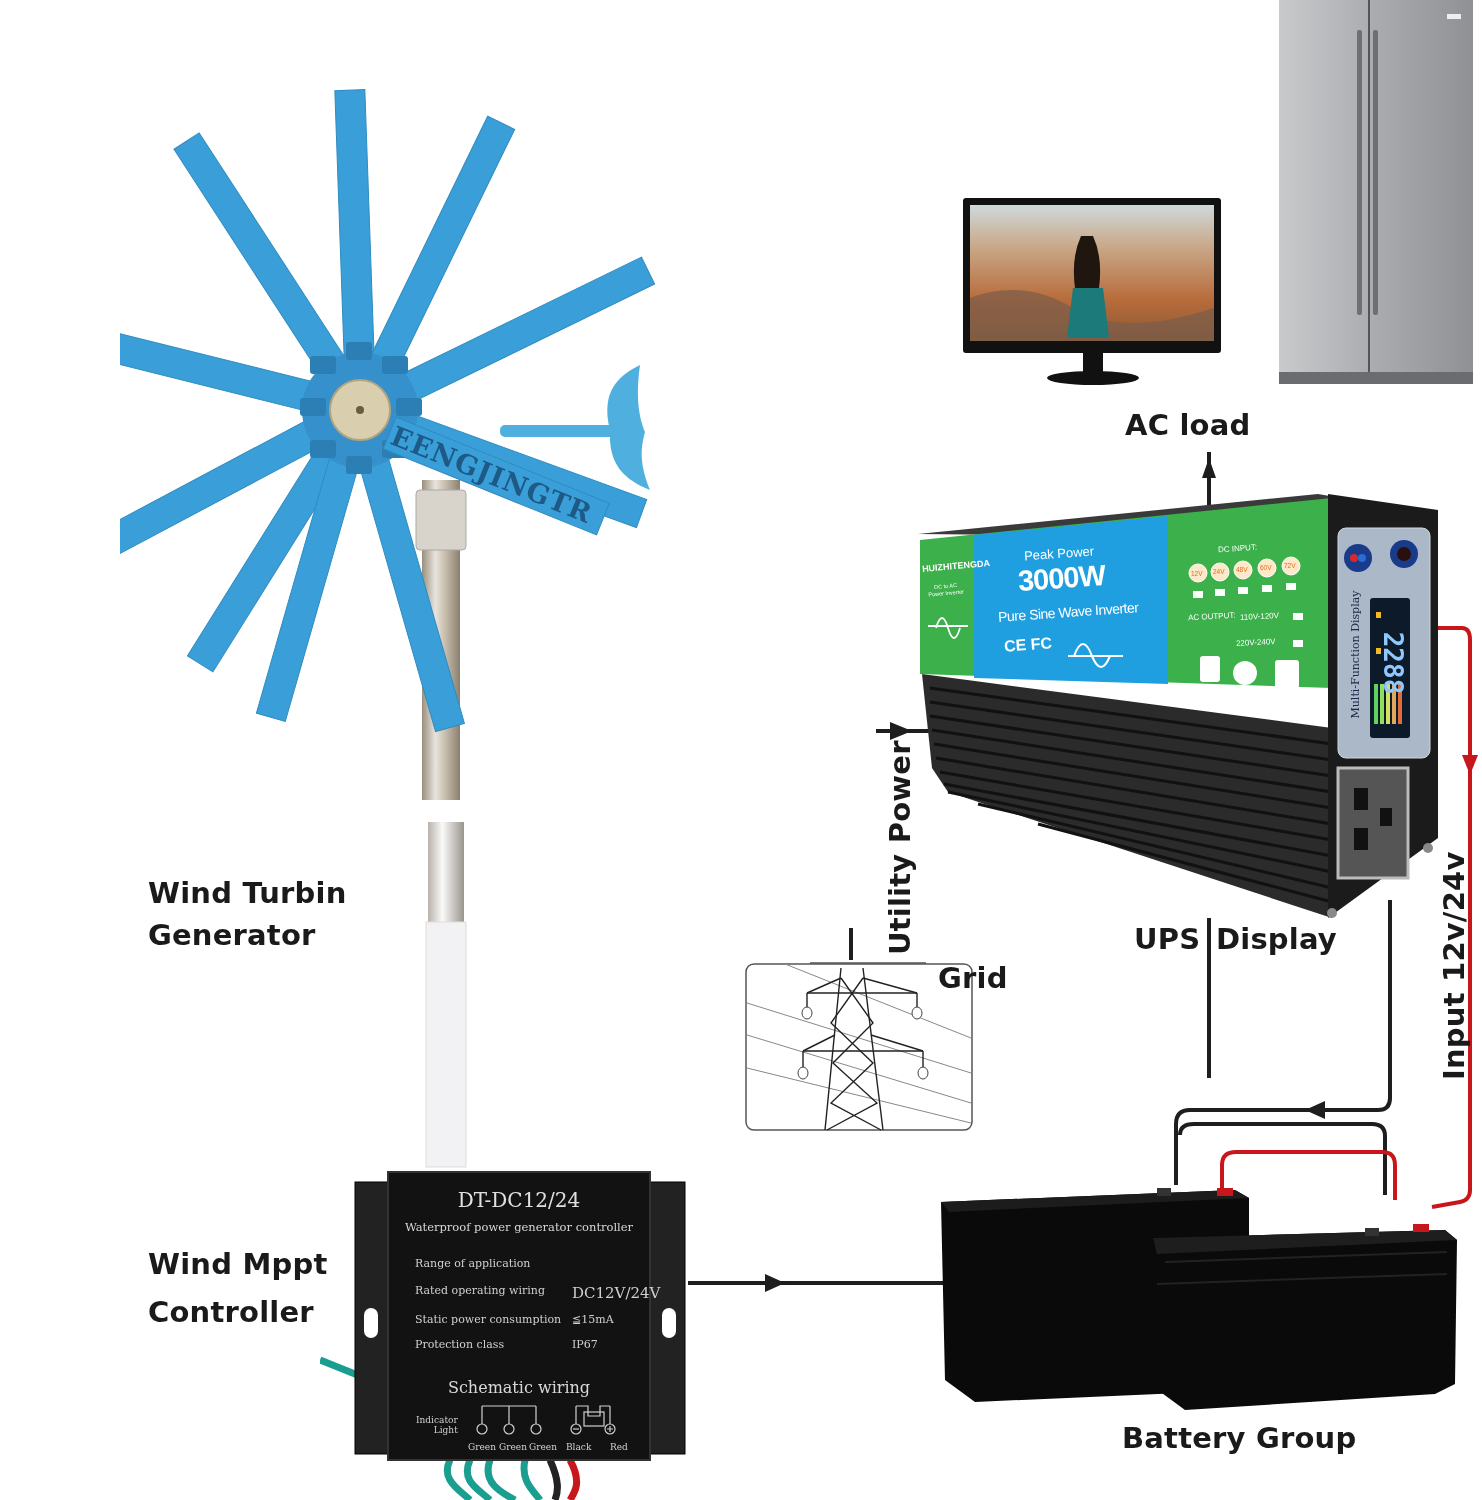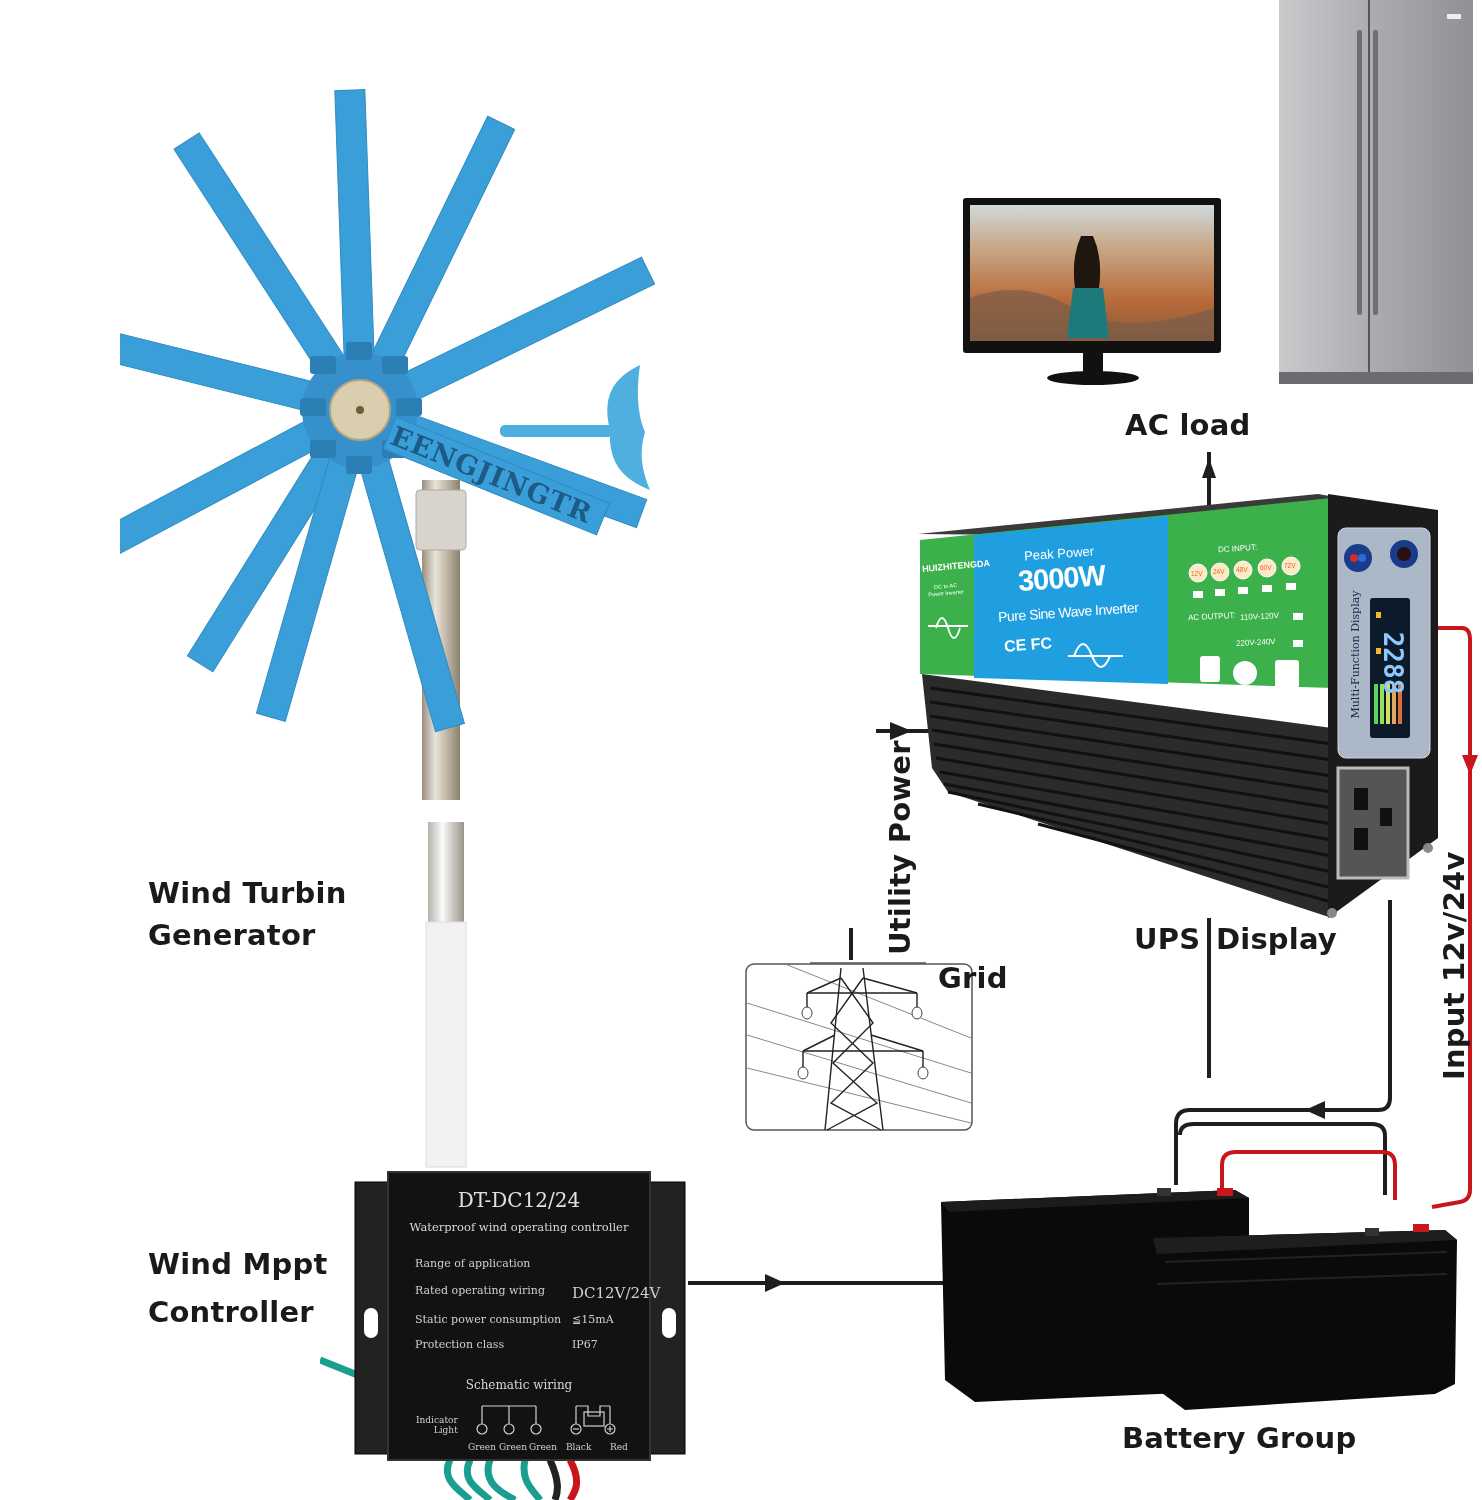--- a/index.html
+++ b/index.html
@@ -97,29 +97,29 @@
 
     <rect x="35" y="12" width="38" height="272" fill="#222" stroke="#000"></rect>
     <rect x="325" y="12" width="40" height="272" fill="#222" stroke="#000"></rect>
     <rect x="44" y="138" width="14" height="30" rx="7" fill="#fff"></rect>
     <rect x="342" y="138" width="14" height="30" rx="7" fill="#fff"></rect>
 
     <rect x="68" y="2" width="262" height="288" fill="#121212" stroke="#000"></rect>
     <rect x="68" y="2" width="262" height="288" fill="none" stroke="#333" stroke-width="2"></rect>
   </svg>
   <div class="abs mono" style="left:68px;top:18px;width:262px;text-align:center;color:#e0e0e0;font-size:20px;">DT-DC12/24</div>
-  <div class="abs mono" style="left:68px;top:50px;width:262px;text-align:center;color:#d8d8d8;font-size:11.5px;white-space:nowrap;">Waterproof wind operating controller</div>
+  <div class="abs mono" style="left:68px;top:50px;width:262px;text-align:center;color:#d8d8d8;font-size:11.5px;white-space:nowrap;">Waterproof power generator controller</div>
   <div class="abs mono" style="left:95px;top:87px;color:#d0d0d0;font-size:11px;">Range of application</div>
   <div class="abs mono" style="left:95px;top:114px;color:#d0d0d0;font-size:11px;">Rated operating wiring</div>
   <div class="abs mono" style="left:252px;top:114px;color:#d0d0d0;font-size:15px;">DC12V/24V</div>
   <div class="abs mono" style="left:95px;top:143px;color:#d0d0d0;font-size:11px;text-align:right;">Static power consumption</div>
   <div class="abs mono" style="left:252px;top:143px;color:#d0d0d0;font-size:11px;">≦15mA</div>
   <div class="abs mono" style="left:95px;top:168px;color:#d0d0d0;font-size:11px;">Protection class</div>
   <div class="abs mono" style="left:252px;top:168px;color:#d0d0d0;font-size:11px;">IP67</div>
-  <div class="abs mono" style="left:68px;top:208px;width:262px;text-align:center;color:#d8d8d8;font-size:12px;">Schematic wiring</div>
+  <div class="abs mono" style="left:68px;top:208px;width:262px;text-align:center;color:#d8d8d8;font-size:16px;">Schematic wiring</div>
   <div class="abs mono" style="left:96px;top:246px;color:#d0d0d0;font-size:9px;text-align:right;line-height:1.1;">
     <div>Indicator</div>
     <div>Light</div>
   </div>
   <svg class="abs" style="left:150px;top:232px;" width="160" height="38" viewBox="0 0 160 38">
     <g stroke="#d0d0d0" stroke-width="1.2" fill="none">
       <path d="M12 4 H66 M12 4 V22 M39 4 V22 M66 4 V22"></path>
       <circle cx="12" cy="27" r="5"></circle>
         <circle cx="39" cy="27" r="5"></circle>
         <circle cx="66" cy="27" r="5"></circle>

